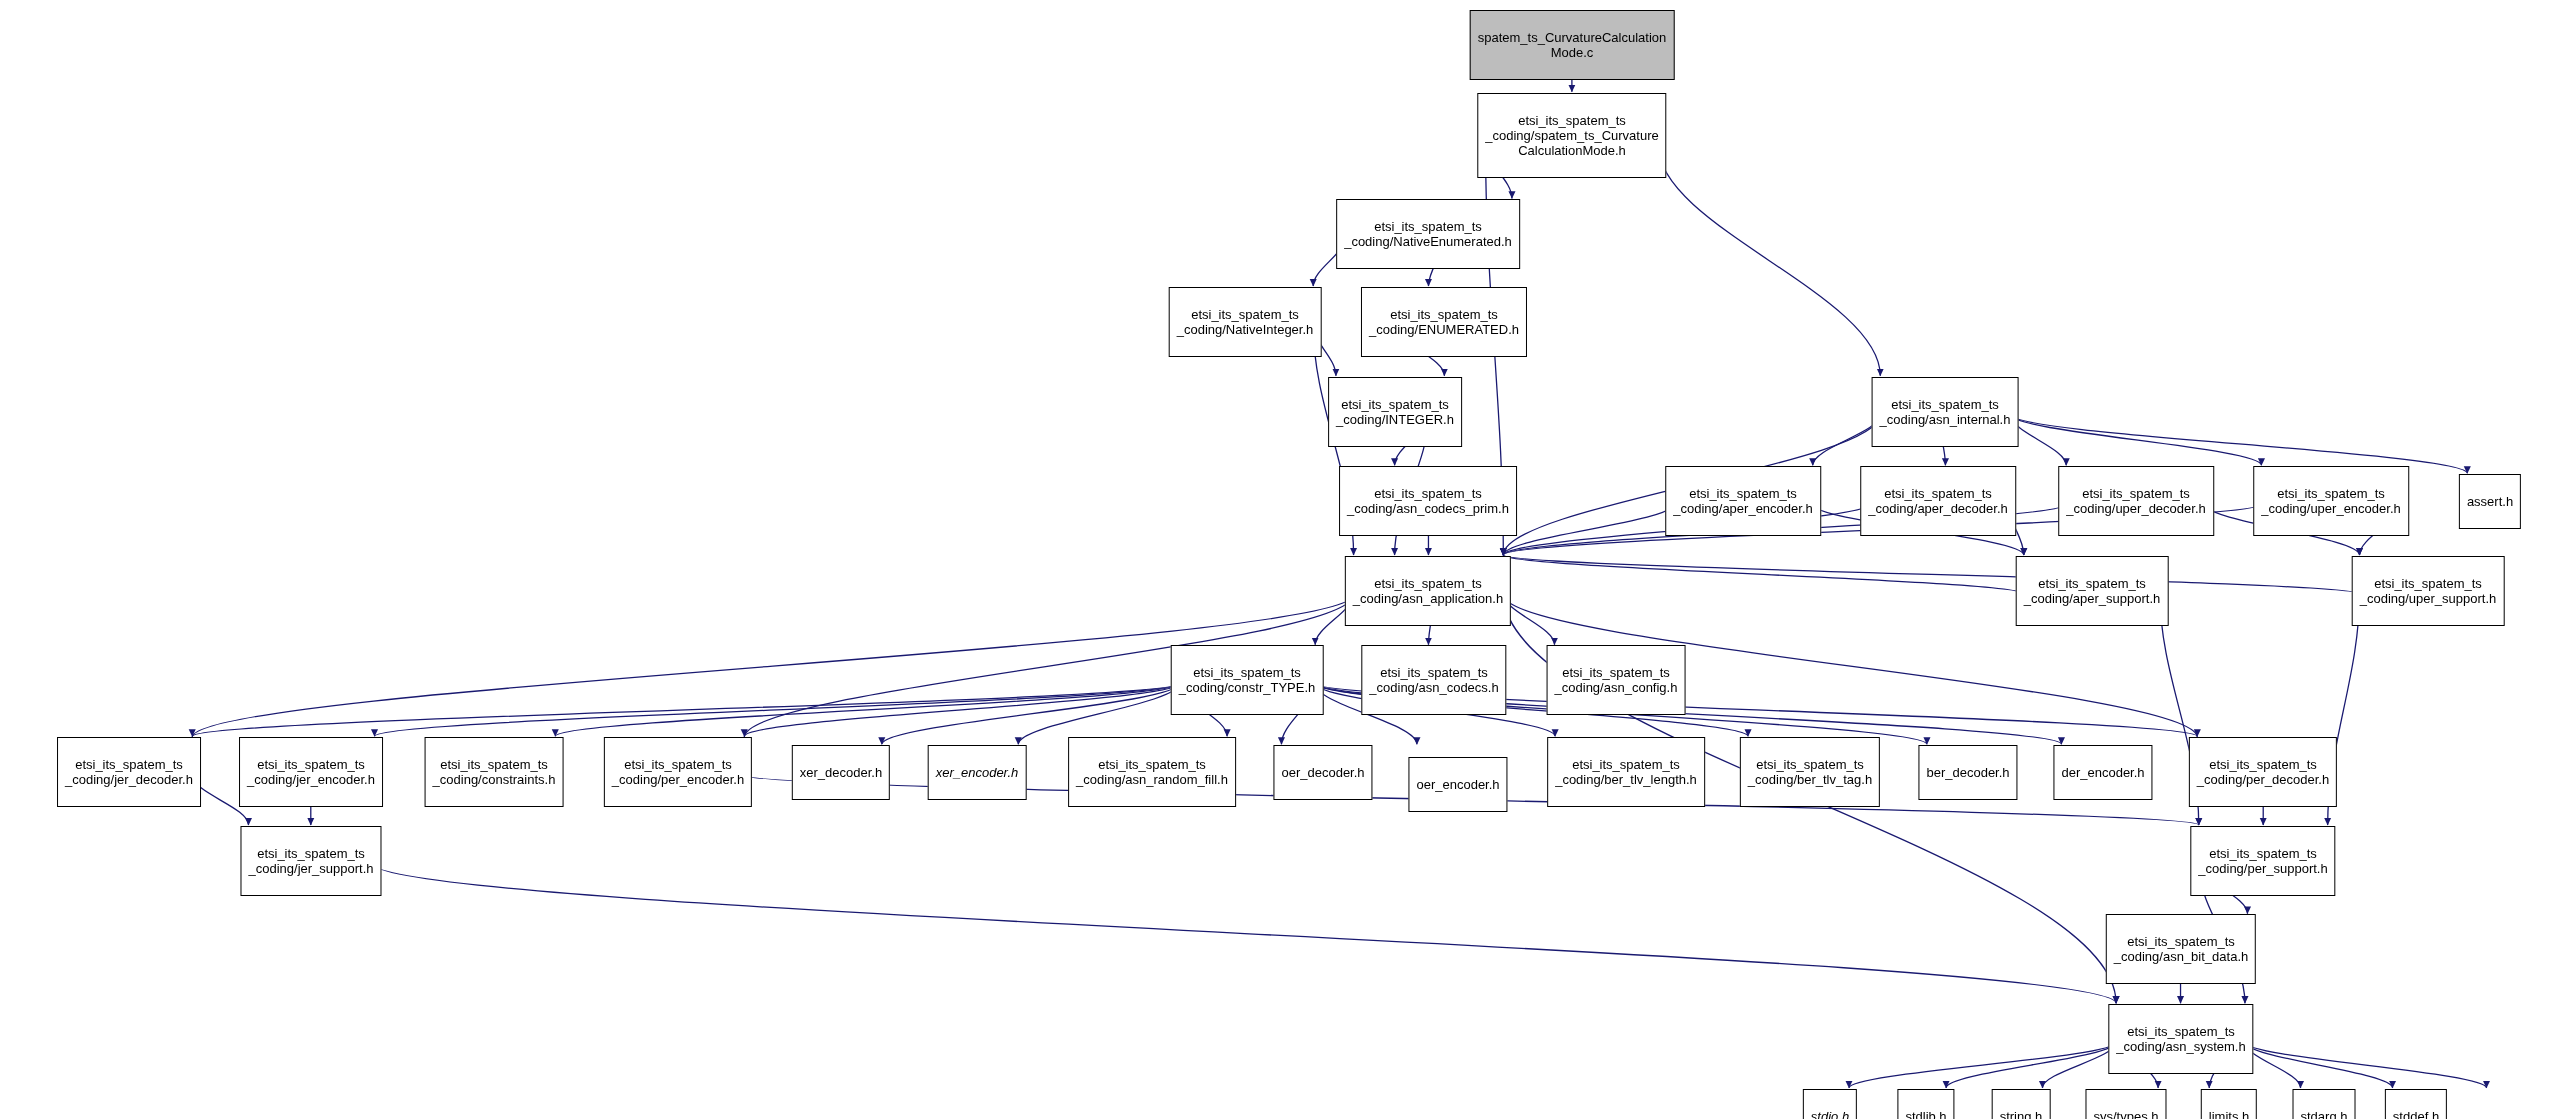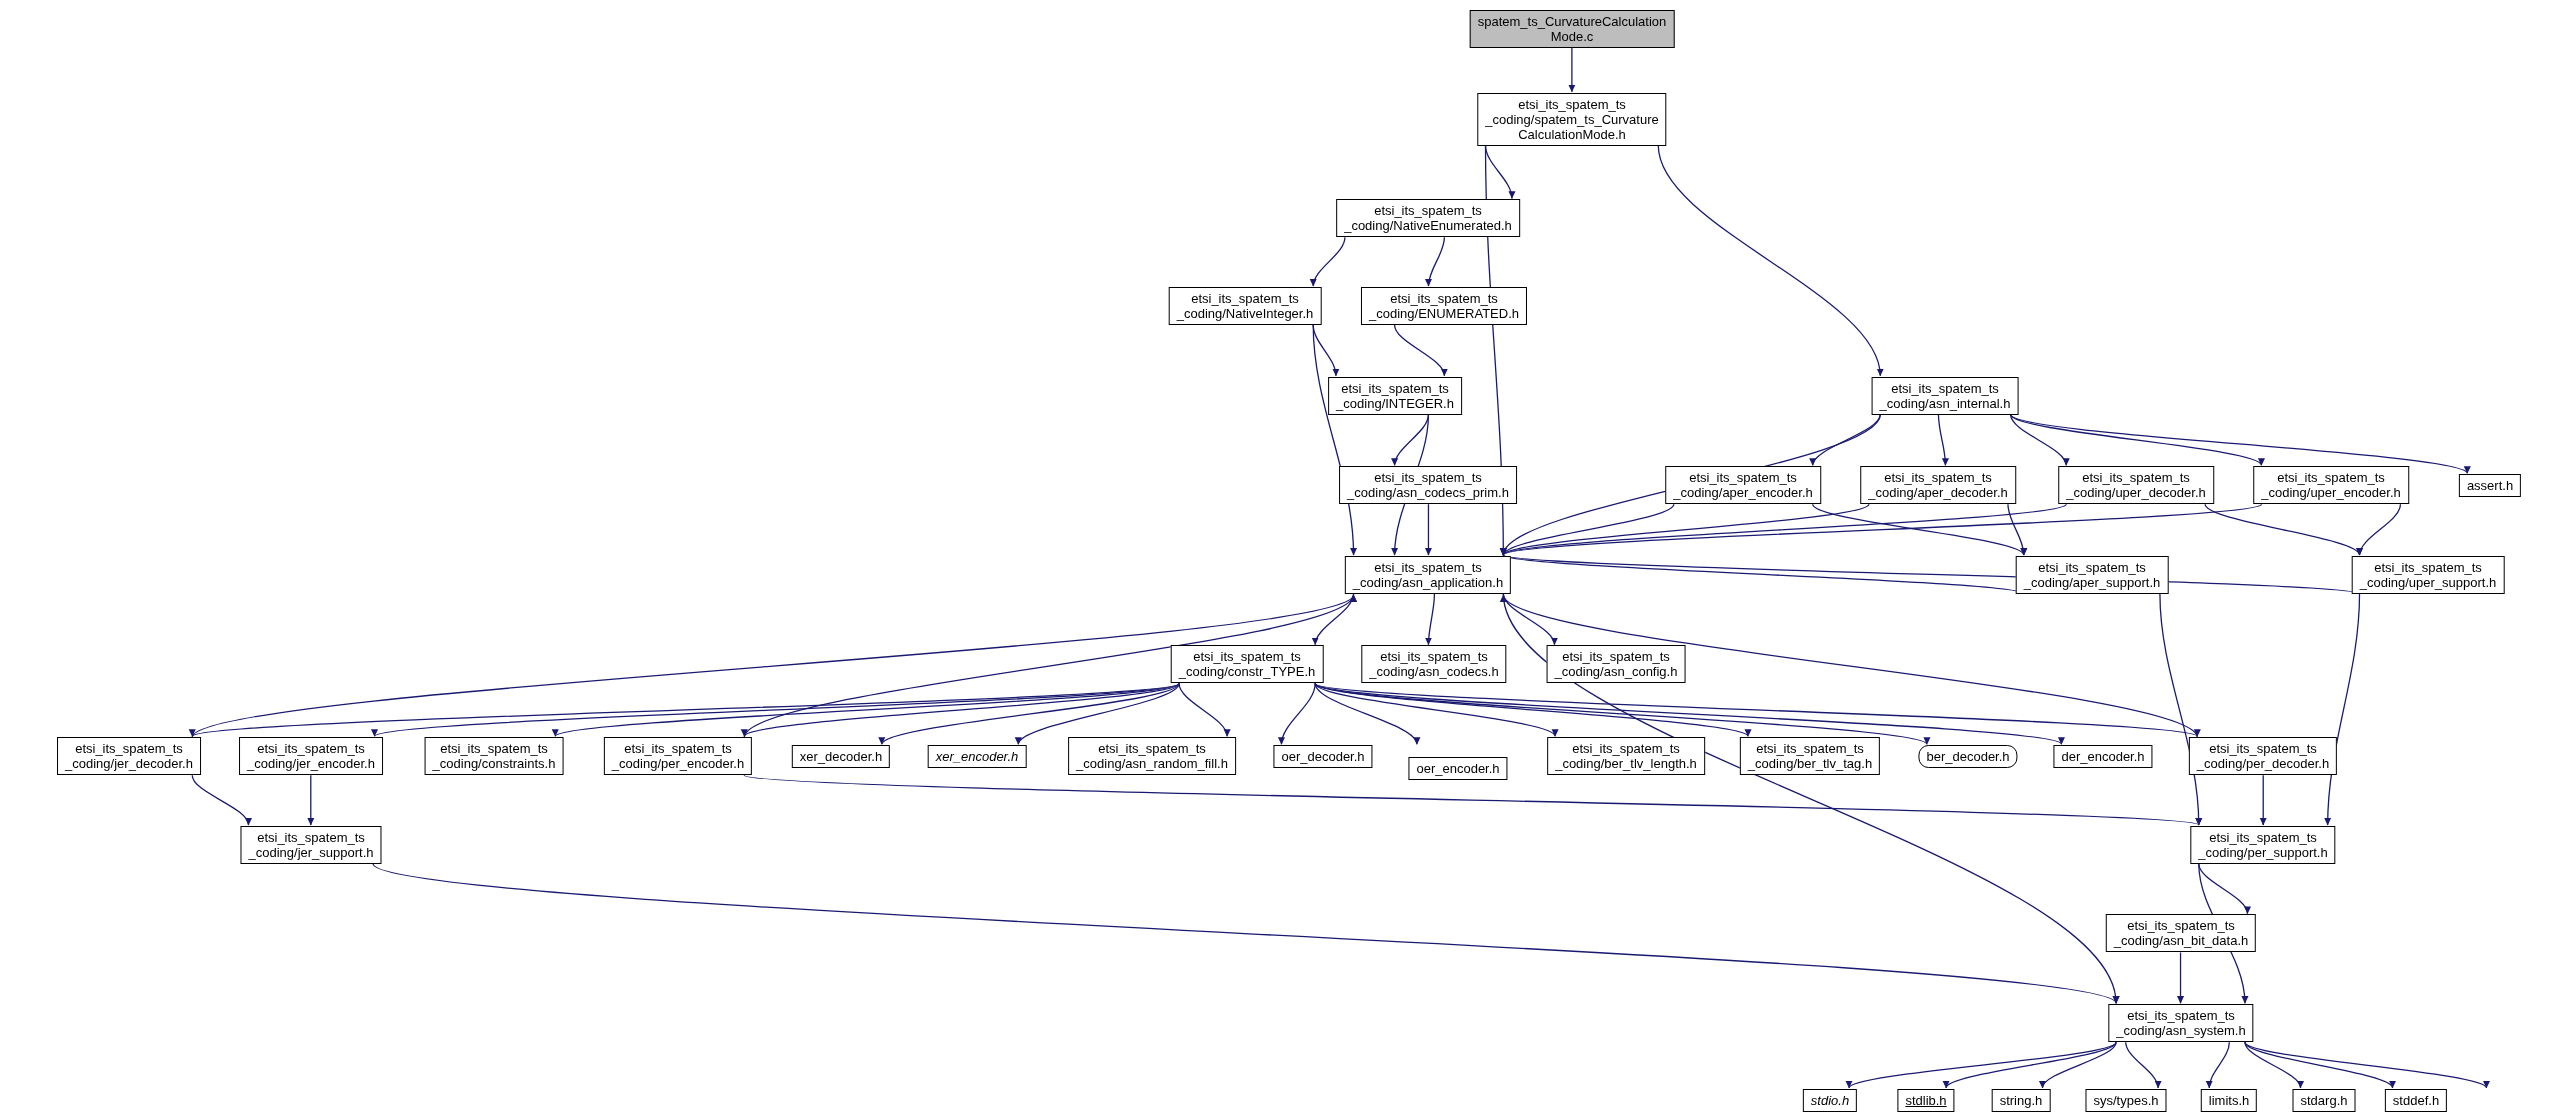--- a/index.html
+++ b/index.html
@@ -12,21 +12,21 @@
     background: #ffffff;
     overflow: hidden;
   }
   #edgesvg { position: absolute; left: 0; top: 0; z-index: 1; }
   .edge { fill: none; stroke: var(--edge-color, #191970); stroke-width: 1.3px; }
   .node {
     position: absolute;
     transform: translateX(-50%);
     background: var(--node-fill, #ffffff);
     border: 1px solid var(--node-border, #000000);
-    padding: 3px 7px;
+    padding: 19px 7px;
     font-size: 13px;
     line-height: 15px;
     text-align: center;
     color: #000000;
     white-space: nowrap;
     z-index: 2;
     cursor: pointer;
   }
   .node.root { background: var(--root-fill, #bdbdbd); }
   .nline { pointer-events: none; }
@@ -218,21 +218,21 @@
       <div class="nline">oer_encoder.h</div>
     </div>
     <div class="node" style="left: 1626px; top: 737px;">
       <div class="nline">etsi_its_spatem_ts</div>
       <div class="nline">_coding/ber_tlv_length.h</div>
     </div>
     <div class="node" style="left: 1810px; top: 737px;">
       <div class="nline">etsi_its_spatem_ts</div>
       <div class="nline">_coding/ber_tlv_tag.h</div>
     </div>
-    <div class="node" style="left: 1968px; top: 745px; border-radius: 10px;">
+    <div class="node" style="left: 1968px; top: 745px;">
       <div class="nline">ber_decoder.h</div>
     </div>
     <div class="node" style="left: 2103px; top: 745px;">
       <div class="nline">der_encoder.h</div>
     </div>
     <div class="node" style="left: 2263px; top: 737px;">
       <div class="nline">etsi_its_spatem_ts</div>
       <div class="nline">_coding/per_decoder.h</div>
     </div>
     <div class="node" style="left: 311px; top: 826px;">

